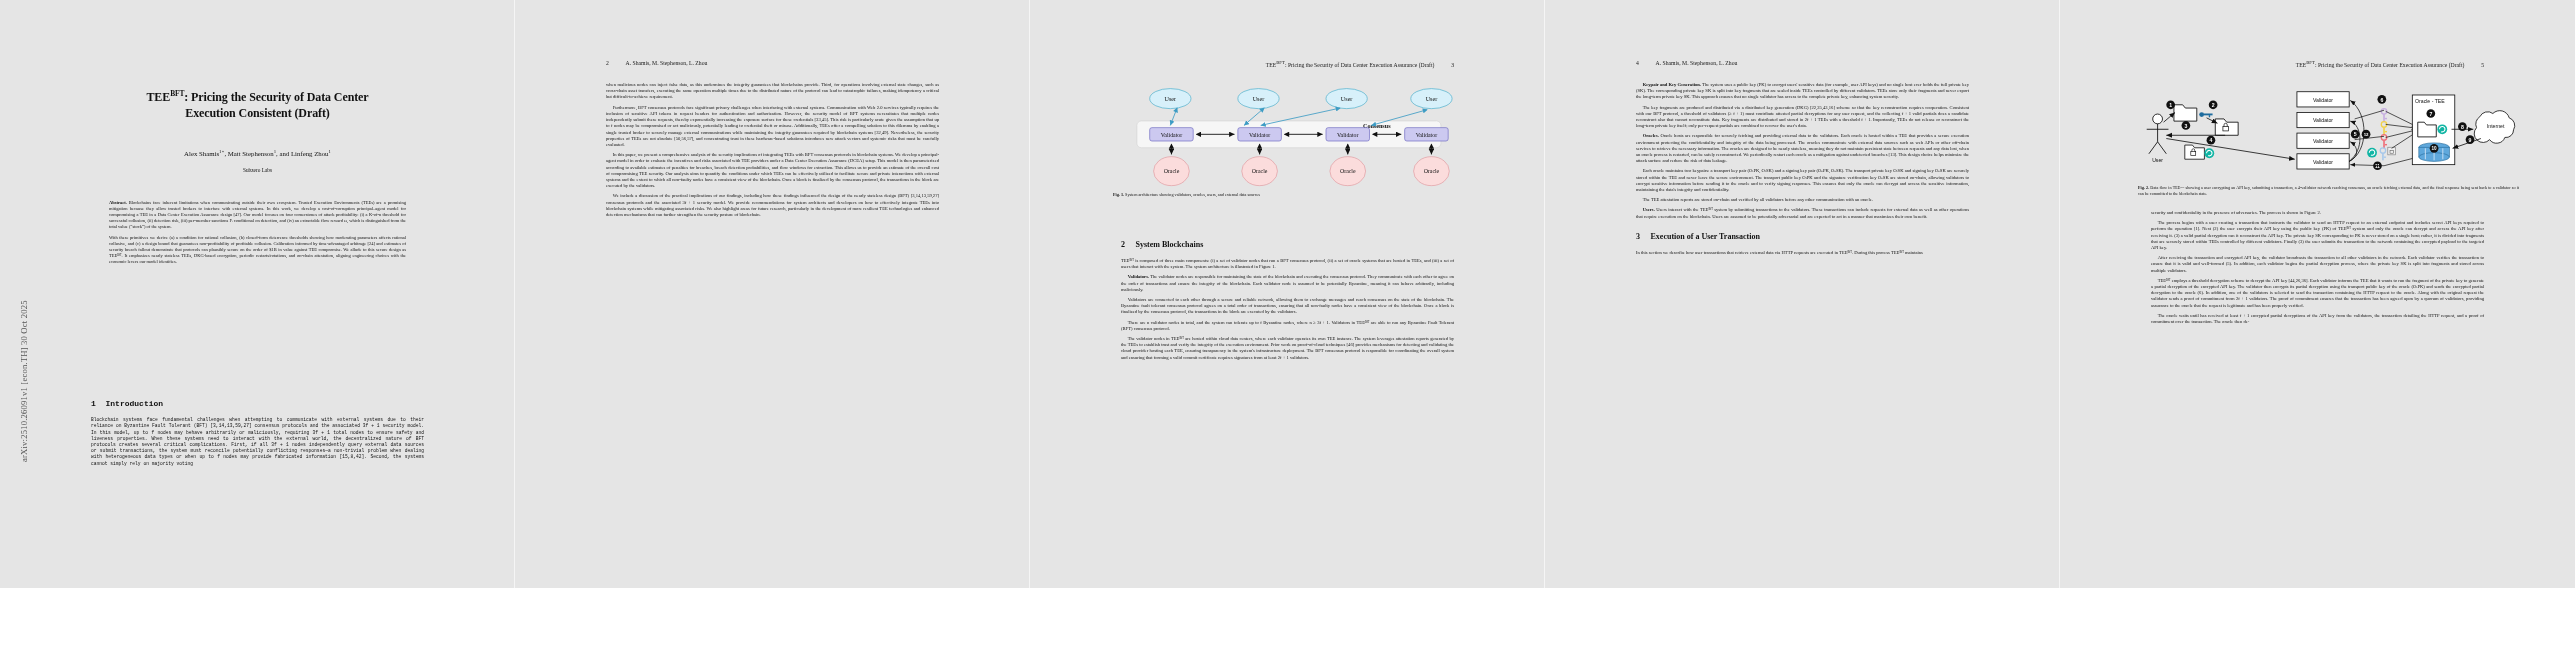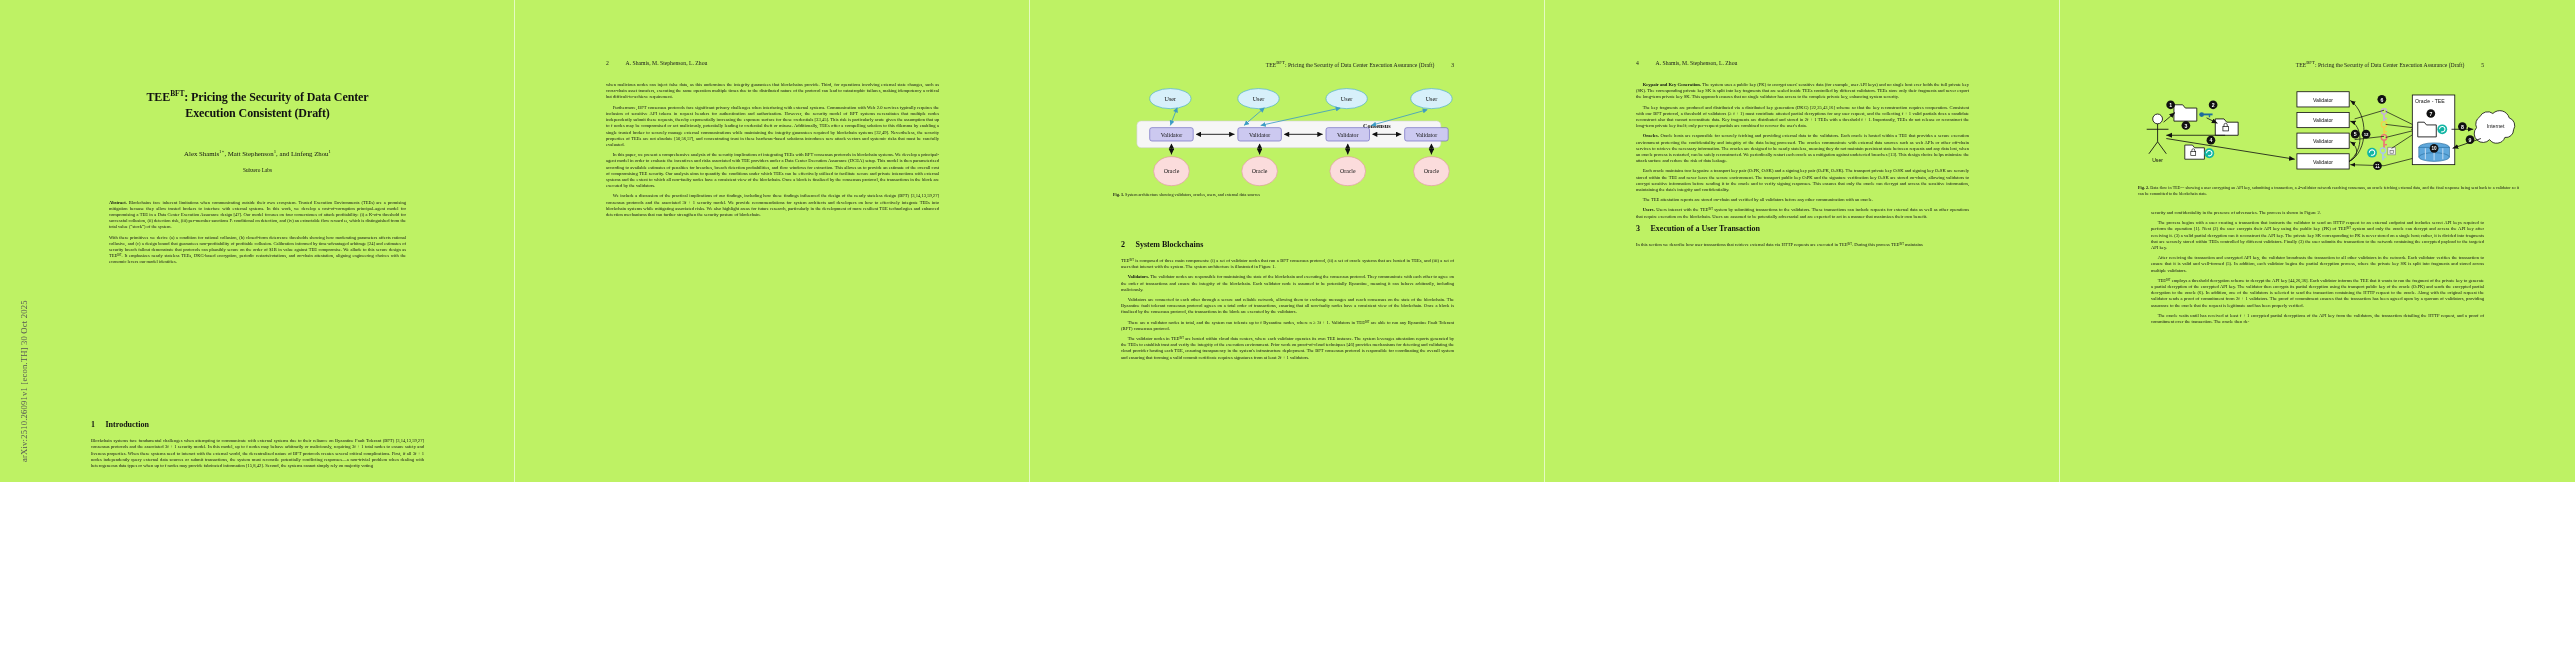--- a/index.html
+++ b/index.html
@@ -19,22 +19,22 @@
   
   .pages {
     display: flex;
     flex-direction: row;
     align-items: flex-start;
     width: 2576px;
     height: 667px;
   }
   .page {
     position: relative;
-    background: #bef264;
-    height: 482px;
+    background: #e5e5e5;
+    height: 588px;
     flex: 0 0 auto;
     overflow: hidden;
   }
   .page.p1 { width: 515px; }
   .page.p2 { width: 515px; }
   .page.p3 { width: 515px; }
   .page.p4 { width: 515px; }
   .page.p5 { width: 515px; }
 
   
@@ -129,21 +129,21 @@
     font-size: 4.6px;
     line-height: 1.36;
     text-align: justify;
     hyphens: auto;
   }
   .col p { margin: 0 0 3.9px 0; text-indent: 0; }
   .col p.ind { text-indent: 6.7px; }
   .col b { font-weight: bold; }
 
   
-  .p1 .body { left: 91px; right: 91px; top: 420px; }
+  .p1 .body { left: 91px; right: 91px; top: 399px; font-family: Liberation Mono, monospace; }
 
   
   .p2 .body { left: 91px; right: 91px; top: 82px; }
 
   
   .p3 .fig1wrap { position: absolute; left: 83px; right: 83px; top: 83px; }
   .p3 .body { left: 91px; right: 91px; top: 240px; }
 
   
   .p4 .body { left: 91px; right: 91px; top: 82px; }
@@ -322,21 +322,21 @@
       <div class="runhead left">
         <span class="folio">4</span><span class="sp"></span><span>A. Shamis, M. Stephenson, L. Zhou</span>
       </div>
       <div class="col body">
         <p class="ind"><b>Keypair and Key Generation.</b><span> The system uses a public key (PK) to encrypt users' sensitive data (for example, user API keys) and no single host ever holds the full private key (SK). The corresponding private key SK is split into key fragments that are sealed inside TEEs controlled by different validators. TEEs store only their fragments and never export the long-term private key SK. This approach ensures that no single validator has access to the complete private key, enhancing system security.</span></p>
         <p class="ind">The key fragments are produced and distributed via a distributed key generation (DKG) [22,25,43,16] scheme so that the key reconstruction requires cooperation. Consistent with our BFT protocol, a threshold of validators (≥ f + 1) must contribute attested partial decryptions for any user request, and the collecting f + 1 valid partials does a candidate reconstruct also that cannot reconstitute data. Key fragments are distributed and stored in 2f + 1 TEEs with a threshold f + 1. Importantly, TEEs do not release or reconstruct the long-term private key itself; only per-request partials are combined to recover the user's data.</p>
         <p class="ind"><b>Oracles.</b><span> Oracle hosts are responsible for securely fetching and providing external data to the validators. Each oracle is hosted within a TEE that provides a secure execution environment protecting the confidentiality and integrity of the data being processed. The oracles communicate with external data sources such as web APIs or other off-chain services to retrieve the necessary information. The oracles are designed to be nearly stateless, meaning they do not maintain persistent state between requests and any data lost, when an oracle process is restarted, can be safely reconstructed. We periodically restart each oracle as a mitigation against undetected breaches [13]. This design choice helps minimize the attack surface and reduce the risk of data leakage.</span></p>
         <p class="ind">Each oracle maintains two keypairs: a transport key pair (OₜPK, OₜSK) and a signing key pair (OₛPK, OₛSK). The transport private key OₜSK and signing key OₛSK are securely stored within the TEE and never leave the secure environment. The transport public key OₜPK and the signature verification key OₛSK are stored on-chain, allowing validators to encrypt sensitive information before sending it to the oracle and to verify signing responses. This ensures that only the oracle can decrypt and access the sensitive information, maintaining the data's integrity and confidentiality.</p>
         <p class="ind">The TEE attestation reports are stored on-chain and verified by all validators before any other communication with an oracle.</p>
         <p class="ind"><b>Users.</b><span> Users interact with the TEEᴮᶠᵀ system by submitting transactions to the validators. These transactions can include requests for external data as well as other operations that require execution on the blockchain. Users are assumed to be potentially adversarial and are expected to act in a manner that maximizes their own benefit.</span></p>
-        <div class="sec-h" style="margin-top:4px;">
+        <div class="sec-h" style="margin-top:12px;">
           <span class="num">3</span><span>Execution of a User Transaction</span>
         </div>
         <p>In this section we describe how user transactions that retrieve external data via HTTP requests are executed in TEEᴮᶠᵀ. During this process TEEᴮᶠᵀ maintains</p>
       </div>
     </div>
   </div>
 
   <div class="page p5">
     <div class="content">
       <div class="runhead right">

